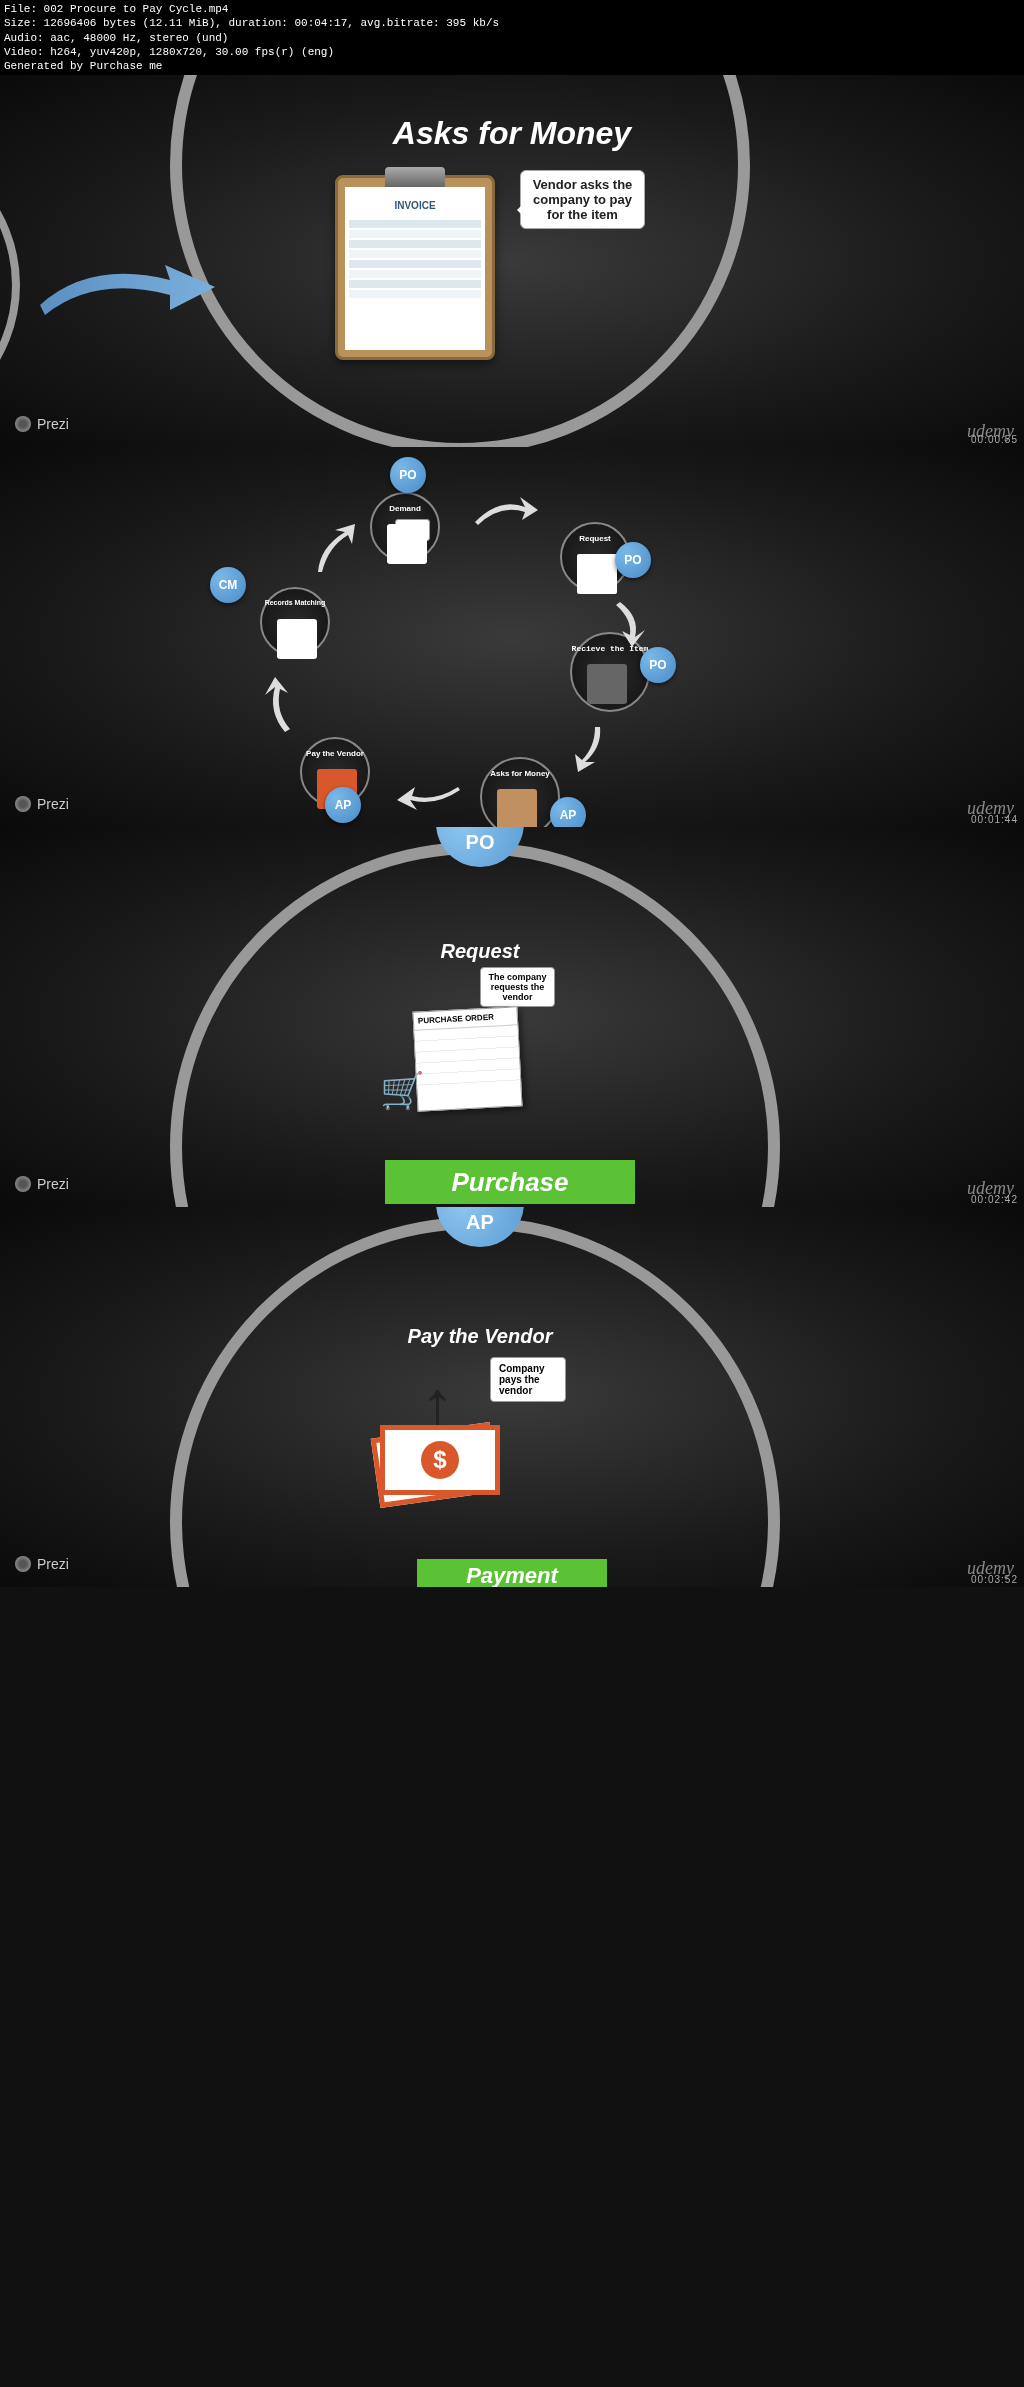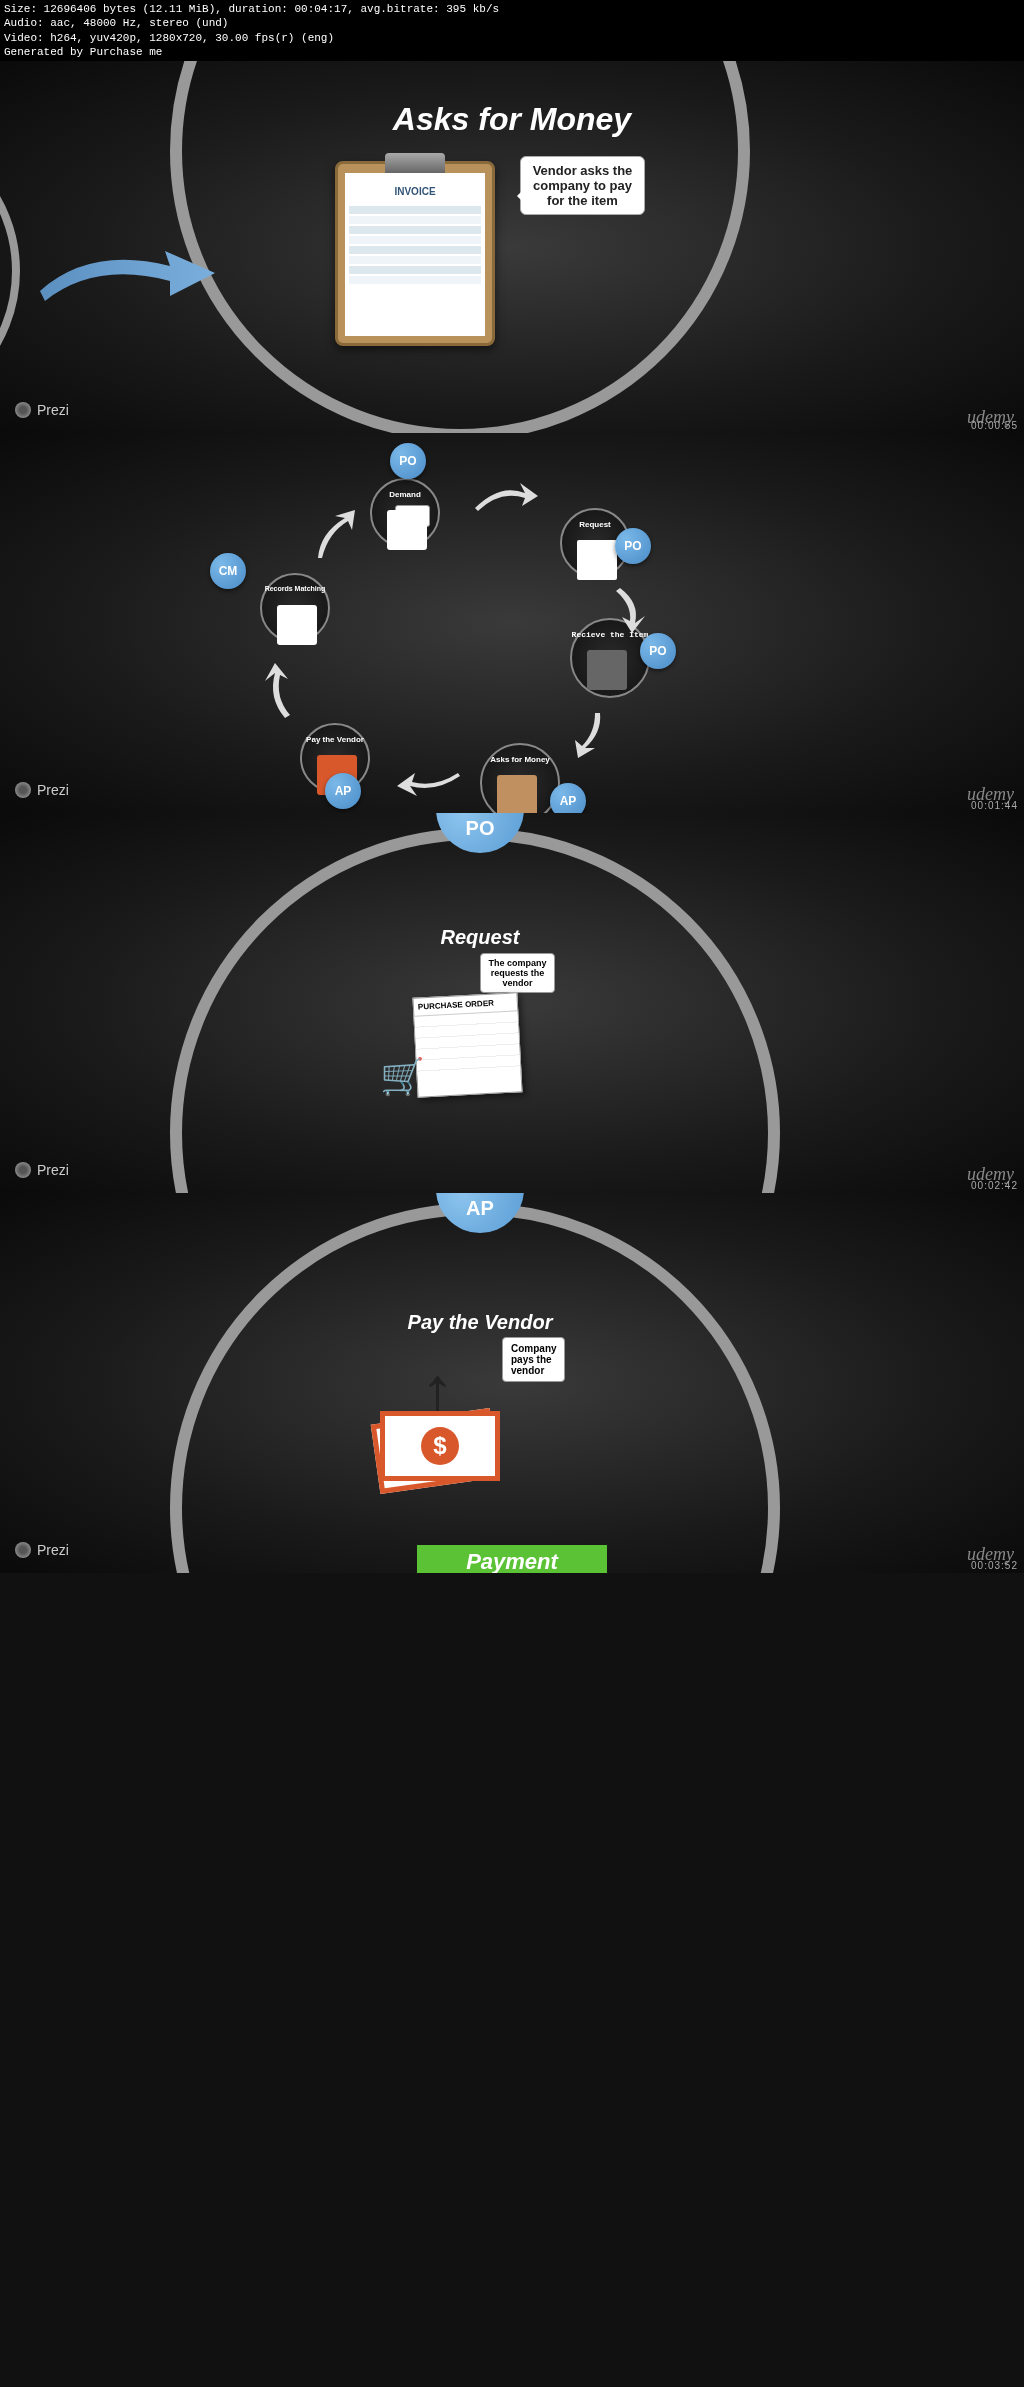--- a/index.html
+++ b/index.html
@@ -50,20 +50,21 @@
 .dollar-bill.back { transform: rotate(-8deg); bottom: -5px; left: -5px; }
 .dollar-sign { width: 38px; height: 38px; background: #d8582c; border-radius: 50%; color: #fff; display: flex; align-items: center; justify-content: center; font-size: 24px; font-weight: bold; }
 .up-arrow { position: absolute; top: 0; left: 40px; font-size: 70px; color: #222; font-weight: bold; }
 .mini-speech4 { position: absolute; top: 290px; left: 490px; background: #fff; border: 1px solid #999; border-radius: 4px; padding: 5px 8px; font-size: 10px; font-weight: bold; }
 .green-band-bottom { position: absolute; bottom: -8px; left: 50%; transform: translateX(-50%); width: 190px; height: 36px; background: #5bc236; color: #fff; display: flex; align-items: flex-start; justify-content: center; font-size: 22px; font-style: italic; font-weight: bold; padding-top: 4px; }
 </style>
 </head>
 <body>
 
 <div class="video-meta">
+  <div>File: 002 Procure to Pay Cycle.mp4</div>
   <div>Size: 12696406 bytes (12.11 MiB), duration: 00:04:17, avg.bitrate: 395 kb/s</div>
   <div>Audio: aac, 48000 Hz, stereo (und)</div>
   <div>Video: h264, yuv420p, 1280x720, 30.00 fps(r) (eng)</div>
   <div>Generated by Purchase me</div>
 </div>
 
 <div class="frame" style="height:372px;">
   <div class="big-circle" style="width:580px;height:580px;top:-200px;left:170px;"></div>
   <div class="big-circle" style="width:300px;height:300px;top:60px;left:-280px;border-width:8px;"></div>
   <div class="title-main" style="top:40px;">Asks for Money</div>
@@ -179,33 +180,34 @@
   <div class="mini-speech3" style="top:140px;left:480px;width:75px;">The company requests the vendor</div>
 
   <div class="purchase-doc" style="top:170px;left:380px;">
     <div class="purchase-paper">
       <div class="purchase-label">PURCHASE ORDER</div>
       <div style="border-top:1px solid #ccc;height:60px;background:repeating-linear-gradient(#fff,#fff 10px,#eee 10px,#eee 11px);"></div>
     </div>
     <div class="cart-icon">🛒</div>
   </div>
 
+  <div class="green-band" style="bottom:3px;left:510px;">Purchase</div>
   <div class="prezi-logo">
       <span>Prezi</span>
     </div>
   <div class="udemy-logo">udemy</div>
   <div class="elapsed">00:02:42</div>
 </div>
 
 <div class="frame" style="height:380px;">
   <div class="big-circle" style="width:610px;height:610px;top:10px;left:170px;"></div>
   <div class="half-circle-top" style="left:480px;">AP</div>
   <div class="frame-title" style="top:118px;left:480px;">Pay the Vendor</div>
 
-  <div class="mini-speech4" style="top:144px;left:490px;width:63px;margin-left:12px;">Company pays the vendor</div>
+  <div class="mini-speech4" style="top:150px;left:490px;width:76px;">Company pays the vendor</div>
 
   <div class="money-stack" style="top:158px;left:380px;">
     <div class="up-arrow">↑</div>
     <div class="dollar-bill back"></div>
     <div class="dollar-bill">
       <div class="dollar-sign">$</div>
     </div>
   </div>
 
   <div class="green-band-bottom">Payment</div>

